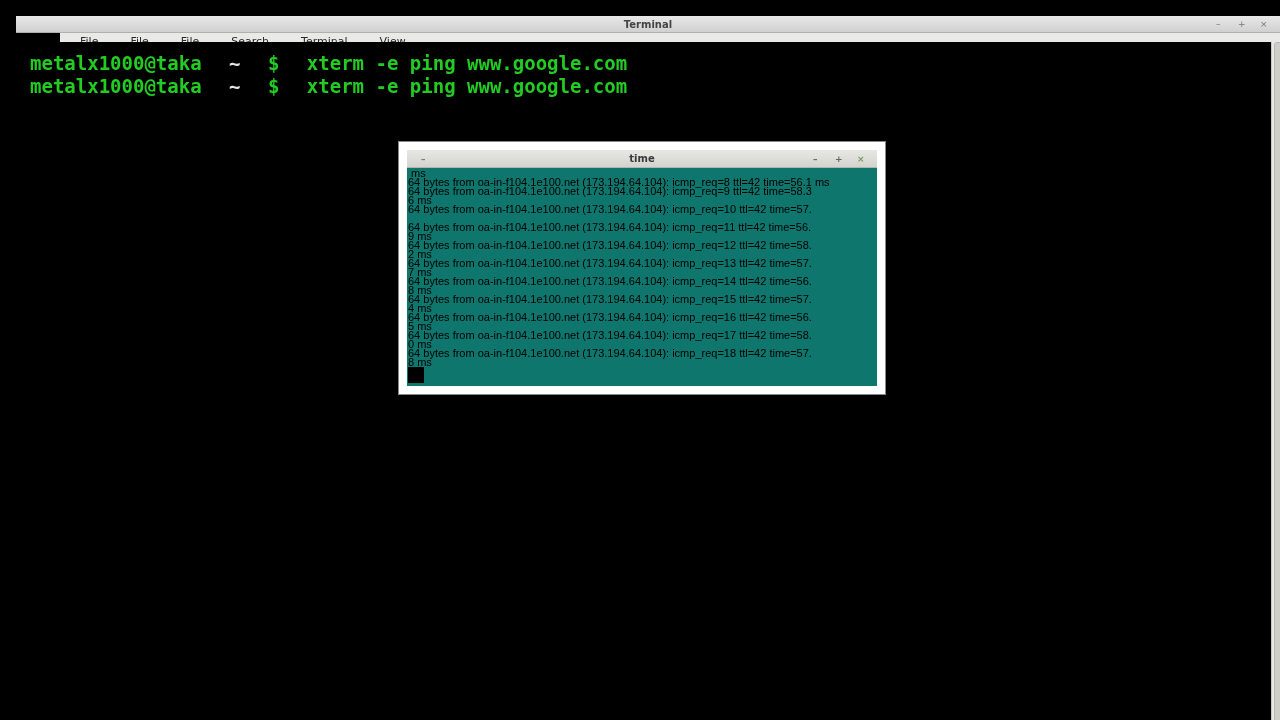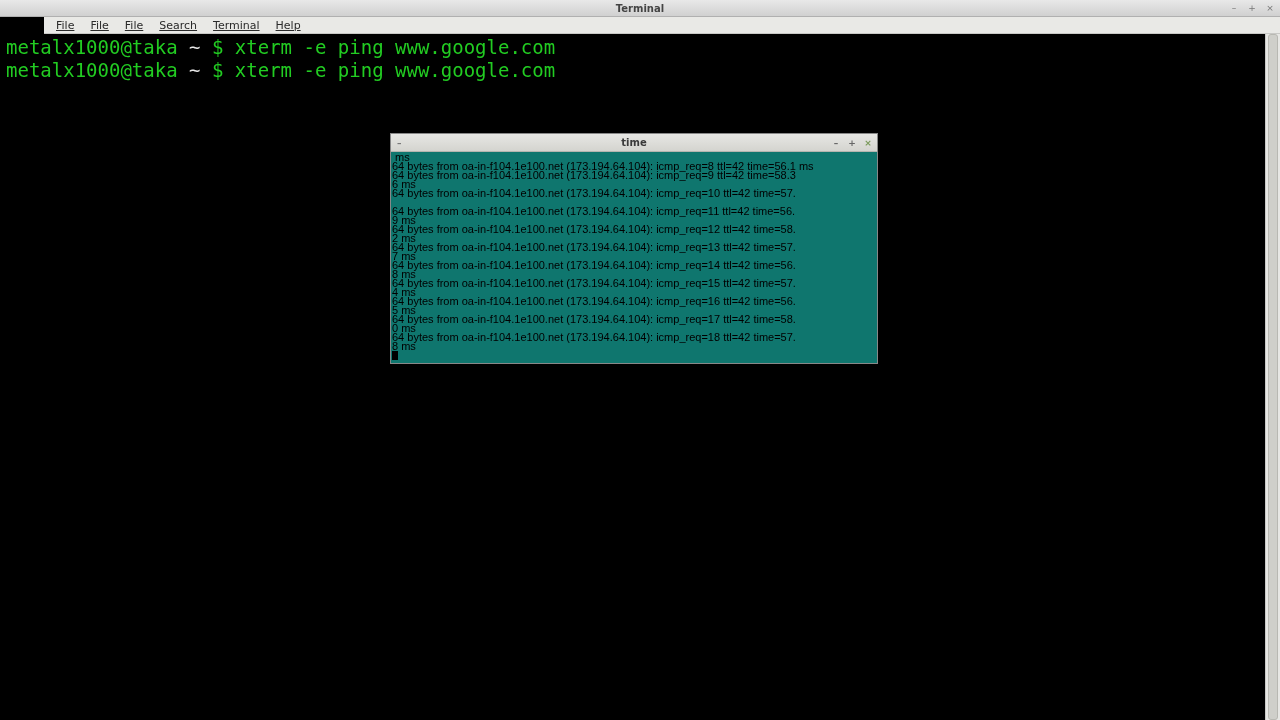--- a/index.html
+++ b/index.html
@@ -1,15 +1,15 @@
 <!DOCTYPE html>
 <html><head>
 <meta charset="utf-8">
 <style>
-  * { margin: 0; padding: 0; box-sizing: border-box; }
+  * { margin: 0; padding: 8px; box-sizing: border-box; }
   body {
     width: 1280px;
     height: 720px;
     background: #000;
     font-family: "DejaVu Sans", "Liberation Sans", sans-serif;
     overflow: hidden;
     position: relative;
   }
   
   .main-titlebar {
@@ -56,21 +56,21 @@
     bottom: 0;
     background: #000;
   }
   .term-text {
     font-family: "DejaVu Sans Mono", "Liberation Mono", monospace;
     font-size: 19px;
     line-height: 23px;
     padding: 2px 6px;
     white-space: pre;
     color: #22cc22;
-    font-weight: normal;
+    font-weight: bold;
   }
   .prompt-user { color: #22cc22; }
   .prompt-tilde { color: #e6e6e6; }
   .prompt-dollar { color: #22cc22; }
   .prompt-cmd { color: #22cc22; }
 
   
   .main-scroll {
     position: absolute;
     top: 34px;
@@ -158,21 +158,21 @@
     <span>×</span>
   </div>
 </div>
 
 <div class="menubar">
   <span class="item"><span class="ul">File</span></span>
   <span class="item"><span class="ul">File</span></span>
   <span class="item"><span class="ul">File</span></span>
   <span class="item"><span class="ul">Search</span></span>
   <span class="item"><span class="ul">Terminal</span></span>
-  <span class="item"><span class="ul">Help</span></span>
+  <span class="item"><span class="ul">View</span></span>
 </div>
 
 <div class="term-body">
   <div class="term-text" id="term-text"><span class="prompt-user">metalx1000@taka</span> <span class="prompt-tilde">~</span> <span class="prompt-dollar">$</span> <span class="prompt-cmd">xterm -e ping www.google.com</span>
 <span class="prompt-user">metalx1000@taka</span> <span class="prompt-tilde">~</span> <span class="prompt-dollar">$</span> <span class="prompt-cmd">xterm -e ping www.google.com</span>
 </div>
 </div>
 
 <div class="main-scroll">
   <div class="thumb"></div>

